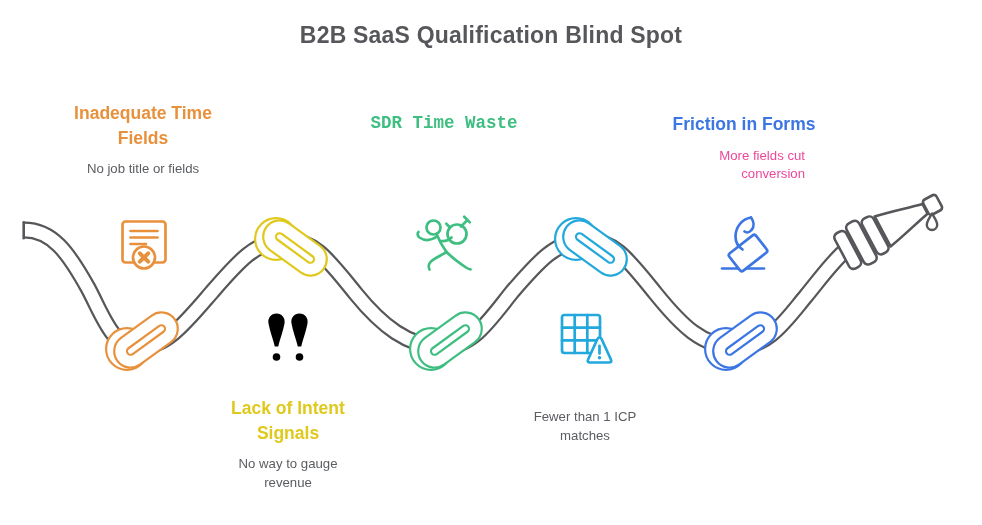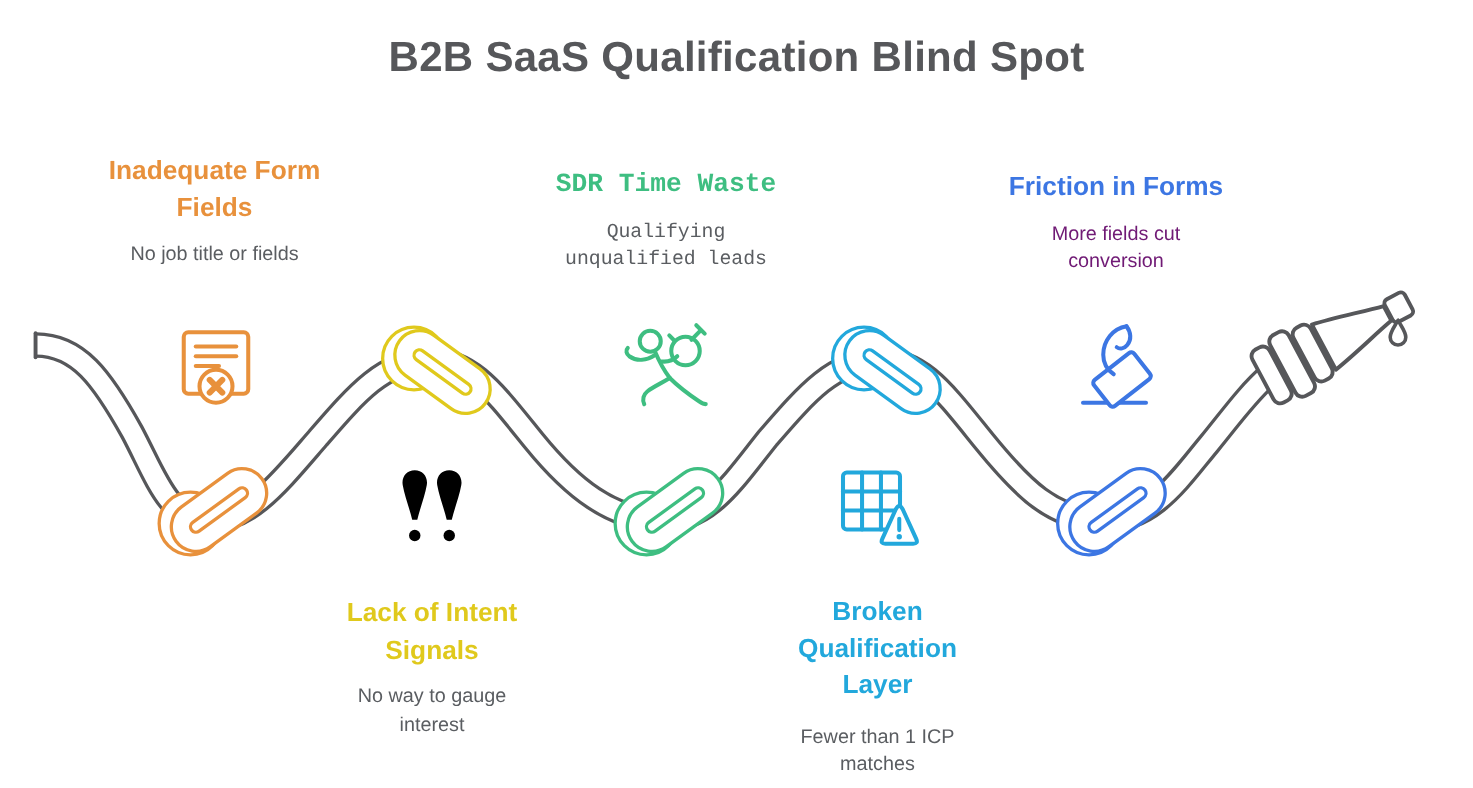--- a/index.html
+++ b/index.html
@@ -1,20 +1,20 @@
 <!DOCTYPE html>
 <html><head>
 <meta charset="utf-8">
 <style>
   html,body{margin:0;padding:0;background:#fff;}
   #stage{position:relative;width:982px;height:525px;background:#fff;overflow:hidden;
          font-family:"Liberation Sans", sans-serif;}
   #art{position:absolute;left:0;top:0;}
   .title{position:absolute;left:0;top:22px;width:982px;text-align:center;
-         font-size:28px;font-weight:700;letter-spacing:.2px;}
+         font-size:23px;font-weight:700;letter-spacing:.2px;}
   .section{position:absolute;text-align:center;}
   .section h3{margin:0;font-size:17.5px;font-weight:700;line-height:24.5px;}
   .section p{margin:10px auto 0;font-size:13.2px;line-height:18.5px;font-weight:400;}
   
   #sec-inadequate{left:58px;top:101px;width:170px;}
   #sec-lack{left:213px;top:396px;width:150px;}
   #sec-lack p{max-width:120px;}
   #sec-sdr{left:359px;top:111px;width:170px;font-family:Liberation Mono, monospace;}
   #sec-sdr p{max-width:152px;}
   #sec-broken{left:520px;top:395px;width:130px;}
@@ -138,37 +138,35 @@
         <rect class="f" x="731" y="242" width="34" height="22" rx="2.5"></rect>
       </g>
       <path d="M751,217.5 C742,219 735.5,227 735.5,236.5 C735.5,242 738,246.5 742.5,249.5"></path>
       <path d="M751,217.5 C754,221.5 754.5,226.5 751.5,230 C749.5,232.5 746.5,233 744.5,231.5"></path>
     </g>
   </svg>
 
   <div class="title" style="color: rgb(86, 87, 90);">B2B SaaS Qualification Blind Spot</div>
 
   <div class="section" id="sec-inadequate">
-    <h3 style="color: rgb(232, 145, 60);">Inadequate Form Fields</h3>
+    <h3 style="color: rgb(232, 145, 60);">Inadequate Time Fields</h3>
     <p style="color: rgb(90, 93, 97);">No job title or fields</p>
   </div>
 
   <div class="section" id="sec-lack">
     <h3 style="color: rgb(224, 201, 28); text-align: center;">Lack of Intent Signals</h3>
-    <p style="color: rgb(90, 93, 97);">No way to gauge interest</p>
+    <p style="color: rgb(90, 93, 97);">No way to gauge revenue</p>
   </div>
 
   <div class="section" id="sec-sdr">
     <h3 style="color: rgb(62, 190, 129);">SDR Time Waste</h3>
-    <p style="color: rgb(90, 93, 97);">Qualifying unqualified leads</p>
   </div>
 
   <div class="section" id="sec-broken">
-    <h3 style="color: rgb(34, 168, 220);">Broken Qualification Layer</h3>
     <p style="color: rgb(90, 93, 97);">Fewer than 1 ICP matches</p>
   </div>
 
   <div class="section" id="sec-friction">
     <h3 style="color: rgb(60, 118, 227);">Friction in Forms</h3>
-    <p style="color: #701a75;">More fields cut conversion</p>
+    <p style="color: #ec4899; text-align: right;">More fields cut conversion</p>
   </div>
 
 </div>
 
 </body></html>

